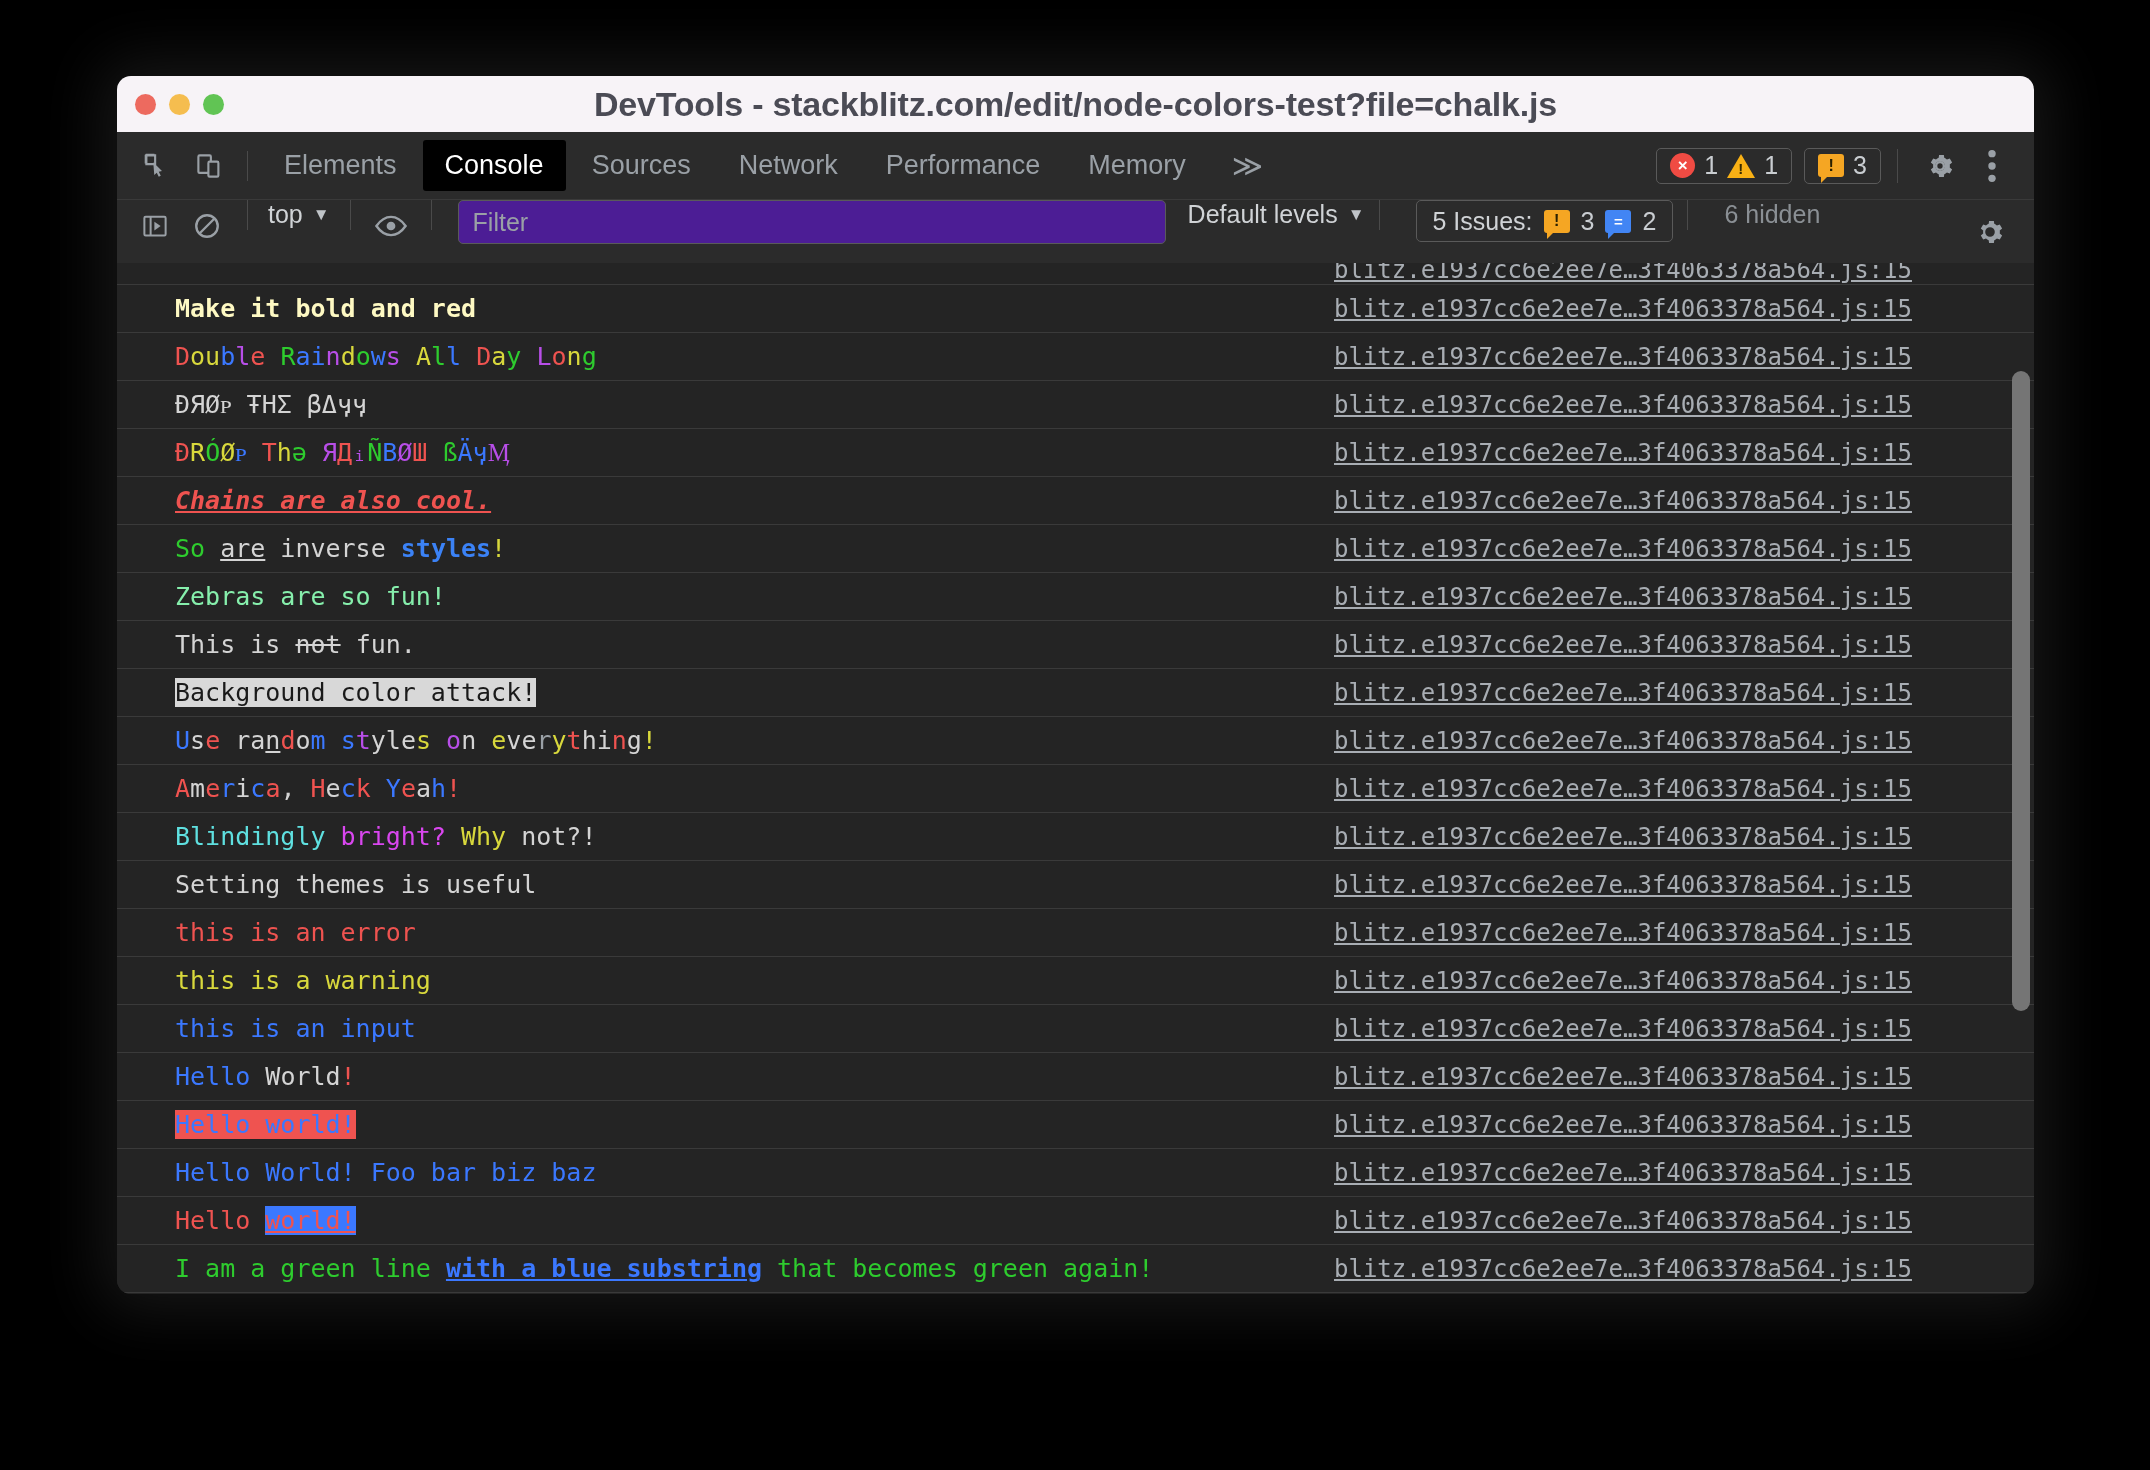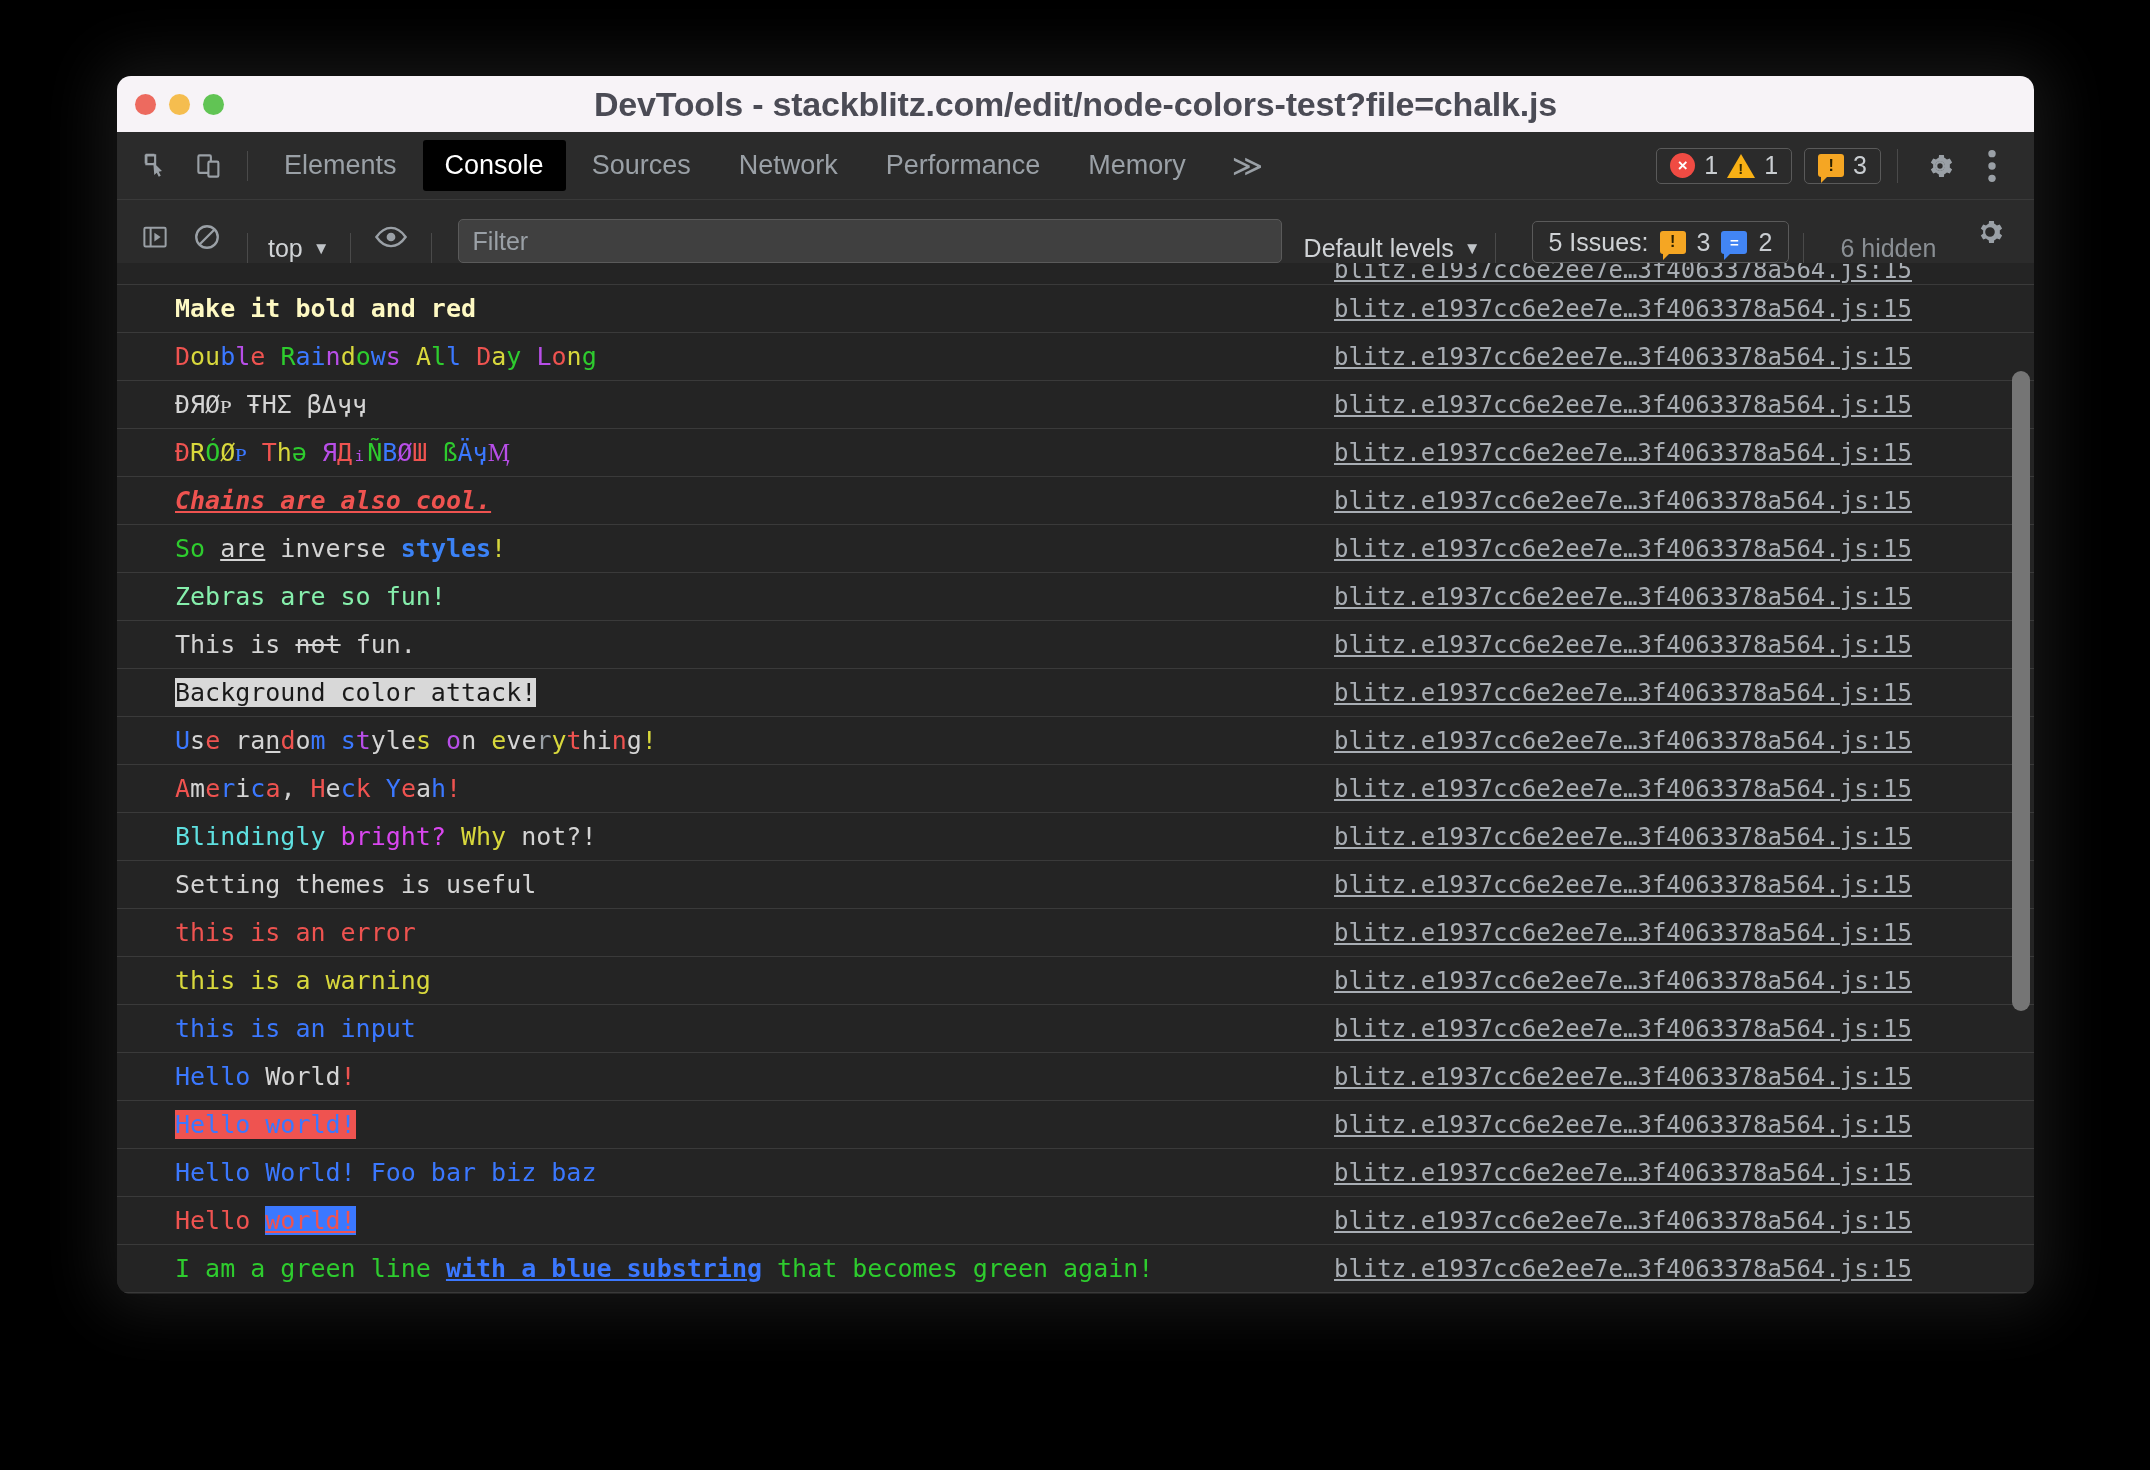--- a/index.html
+++ b/index.html
@@ -181,39 +181,39 @@
     border-bottom: 7px solid transparent;
   }
 
   
   .consolebar {
     position: relative;
     height: 64px;
     background: #2b2b2b;
     border-top: 1px solid #3a3a3a;
     display: flex;
-    align-items: flex-end;
+    align-items: flex-start;
     padding-left: 12px;
     box-sizing: border-box;
   }
   .cb-sep { width: 1px; height: 30px; background: #4a4a4a; margin: 0 14px; flex:0 0 auto; }
   .ctx-select {
     font-size: 25px;
     color: #d0d3d6;
     display: flex; align-items: center; gap: 10px;
     padding: 0 6px;
     white-space: nowrap;
     flex: 0 0 auto;
   }
   .caret { font-size: 17px; color: #c0c4c8; }
   .filter-input {
     flex: 0 0 auto;
-    width: 824px;
+    width: 708px;
     height: 44px;
-    background: #404040;
+    background: #4c1d95;
     border: 1px solid #5a5a5a;
     border-radius: 5px;
     color: #9aa0a6;
     font-size: 25px;
     font-family: "Liberation Sans", sans-serif;
     padding: 0 14px;
     box-sizing: border-box;
     outline: none;
     margin-left: 12px;
   }

